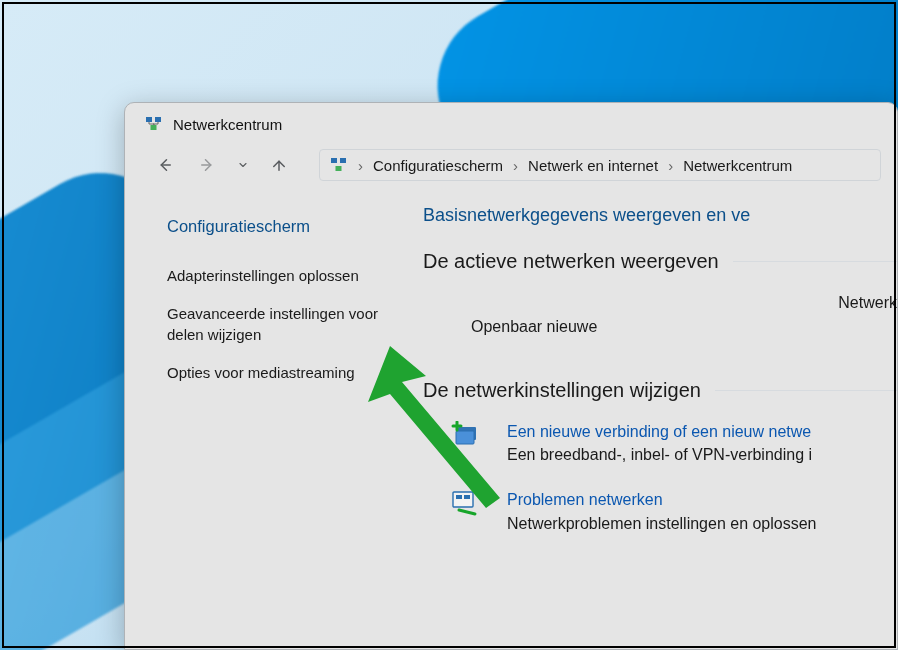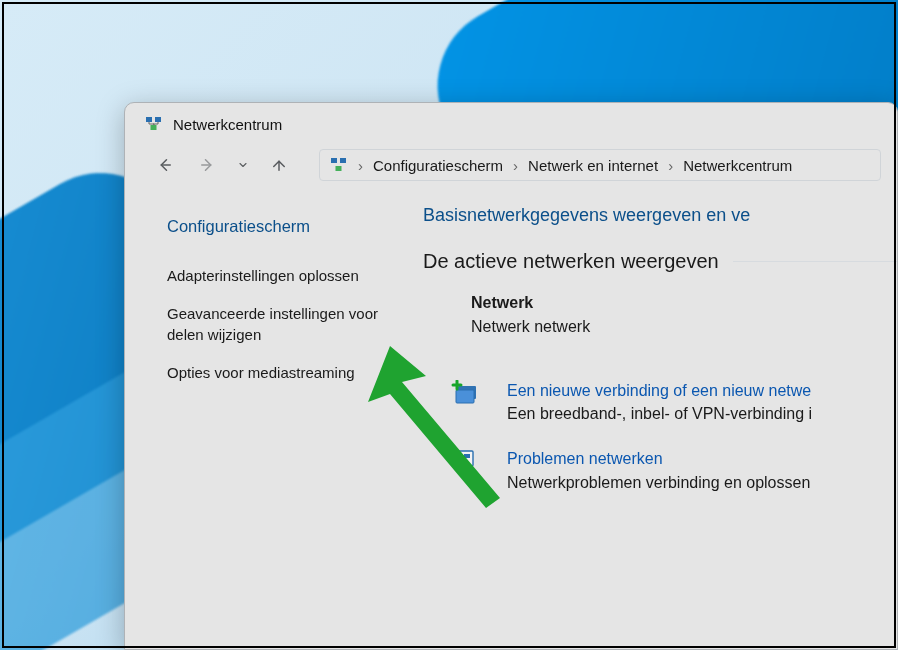--- a/index.html
+++ b/index.html
@@ -105,21 +105,21 @@
     color: #0b4f8a; font-weight: 400; font-size: 18px; margin-bottom: 24px;
     white-space: nowrap;
   }
   .section-title-row {
     display: flex; align-items: center; gap: 14px;
     margin-bottom: 18px;
   }
   .section-title-row .hr { flex: 1; height: 1px; background: #d7dbdf; }
   .section-title-row .st { font-size: 20px; }
   .net-block { margin-left: 48px; margin-bottom: 40px; line-height: 1.5; }
-  .net-block .net-name { font-weight: 700; }
+  .net-block .net-name { font-weight: 400; text-align: right; }
   .settings-item { display: flex; gap: 24px; margin: 0 0 22px 26px; }
   .settings-item .icon-slot { width: 34px; height: 30px; flex: 0 0 34px; display: flex; align-items: center; justify-content: center; }
   .settings-item .text-slot { line-height: 1.45; }
   .settings-item .link { color: #0b57b0; cursor: pointer; }
   .arrow {
     position: absolute; z-index: 40;
     left: 350px; top: 338px;
     pointer-events: none;
   }
 </style>
@@ -196,23 +196,27 @@
 
     <div class="main">
       <h1>Basisnetwerkgegevens weergeven en ve</h1>
 
       <div class="section-title-row">
         <span class="st">De actieve netwerken weergeven</span>
         <span class="hr"></span>
       </div>
       <div class="net-block">
         <div class="net-name">Netwerk</div>
-        <div>Netwerk netwerk</div>
-      </div>
-
+        <div>Openbaar nieuwe</div>
+      </div>
+
+      <div class="section-title-row">
+        <span class="st">De netwerkinstellingen wijzigen</span>
+        <span class="hr"></span>
+      </div>
 
       <div class="settings-item">
         <span class="icon-slot">
           <svg width="32" height="28" viewBox="0 0 32 28">
             <rect x="8" y="6" width="18" height="13" rx="1" fill="#3072b3"></rect>
             <rect x="6" y="10" width="18" height="13" rx="1" fill="#4a90d9" stroke="#2a6fb0"></rect>
             <rect x="2" y="0" width="10" height="10" fill="none"></rect>
             <path d="M7 1v8M3 5h8" stroke="#17a52a" stroke-width="3" stroke-linecap="round"></path>
           </svg>
         </span>
@@ -226,21 +230,21 @@
         <span class="icon-slot">
           <svg width="30" height="26" viewBox="0 0 30 26">
             <rect x="2" y="2" width="20" height="15" rx="1" fill="#f3f3f3" stroke="#2a6fb0" stroke-width="1.4"></rect>
             <rect x="5" y="5" width="6" height="4" fill="#2a6fb0"></rect>
             <rect x="13" y="5" width="6" height="4" fill="#2a6fb0"></rect>
             <path d="M8 20l16 4" stroke="#17a52a" stroke-width="3" stroke-linecap="round"></path>
           </svg>
         </span>
         <span class="text-slot">
           <div class="link">Problemen netwerken</div>
-          <div>Netwerkproblemen verbinding en oplossen </div>
+          <div>Netwerkproblemen instellingen en oplossen </div>
         </span>
       </div>
     </div>
   </div>
 </div>
 
 <svg class="arrow" width="180" height="180" viewBox="0 0 180 180">
   <defs></defs>
   <polygon points="40,8 76,38 52,44 150,160 136,170 40,56 18,64" fill="#1fa330"></polygon>
 </svg>

